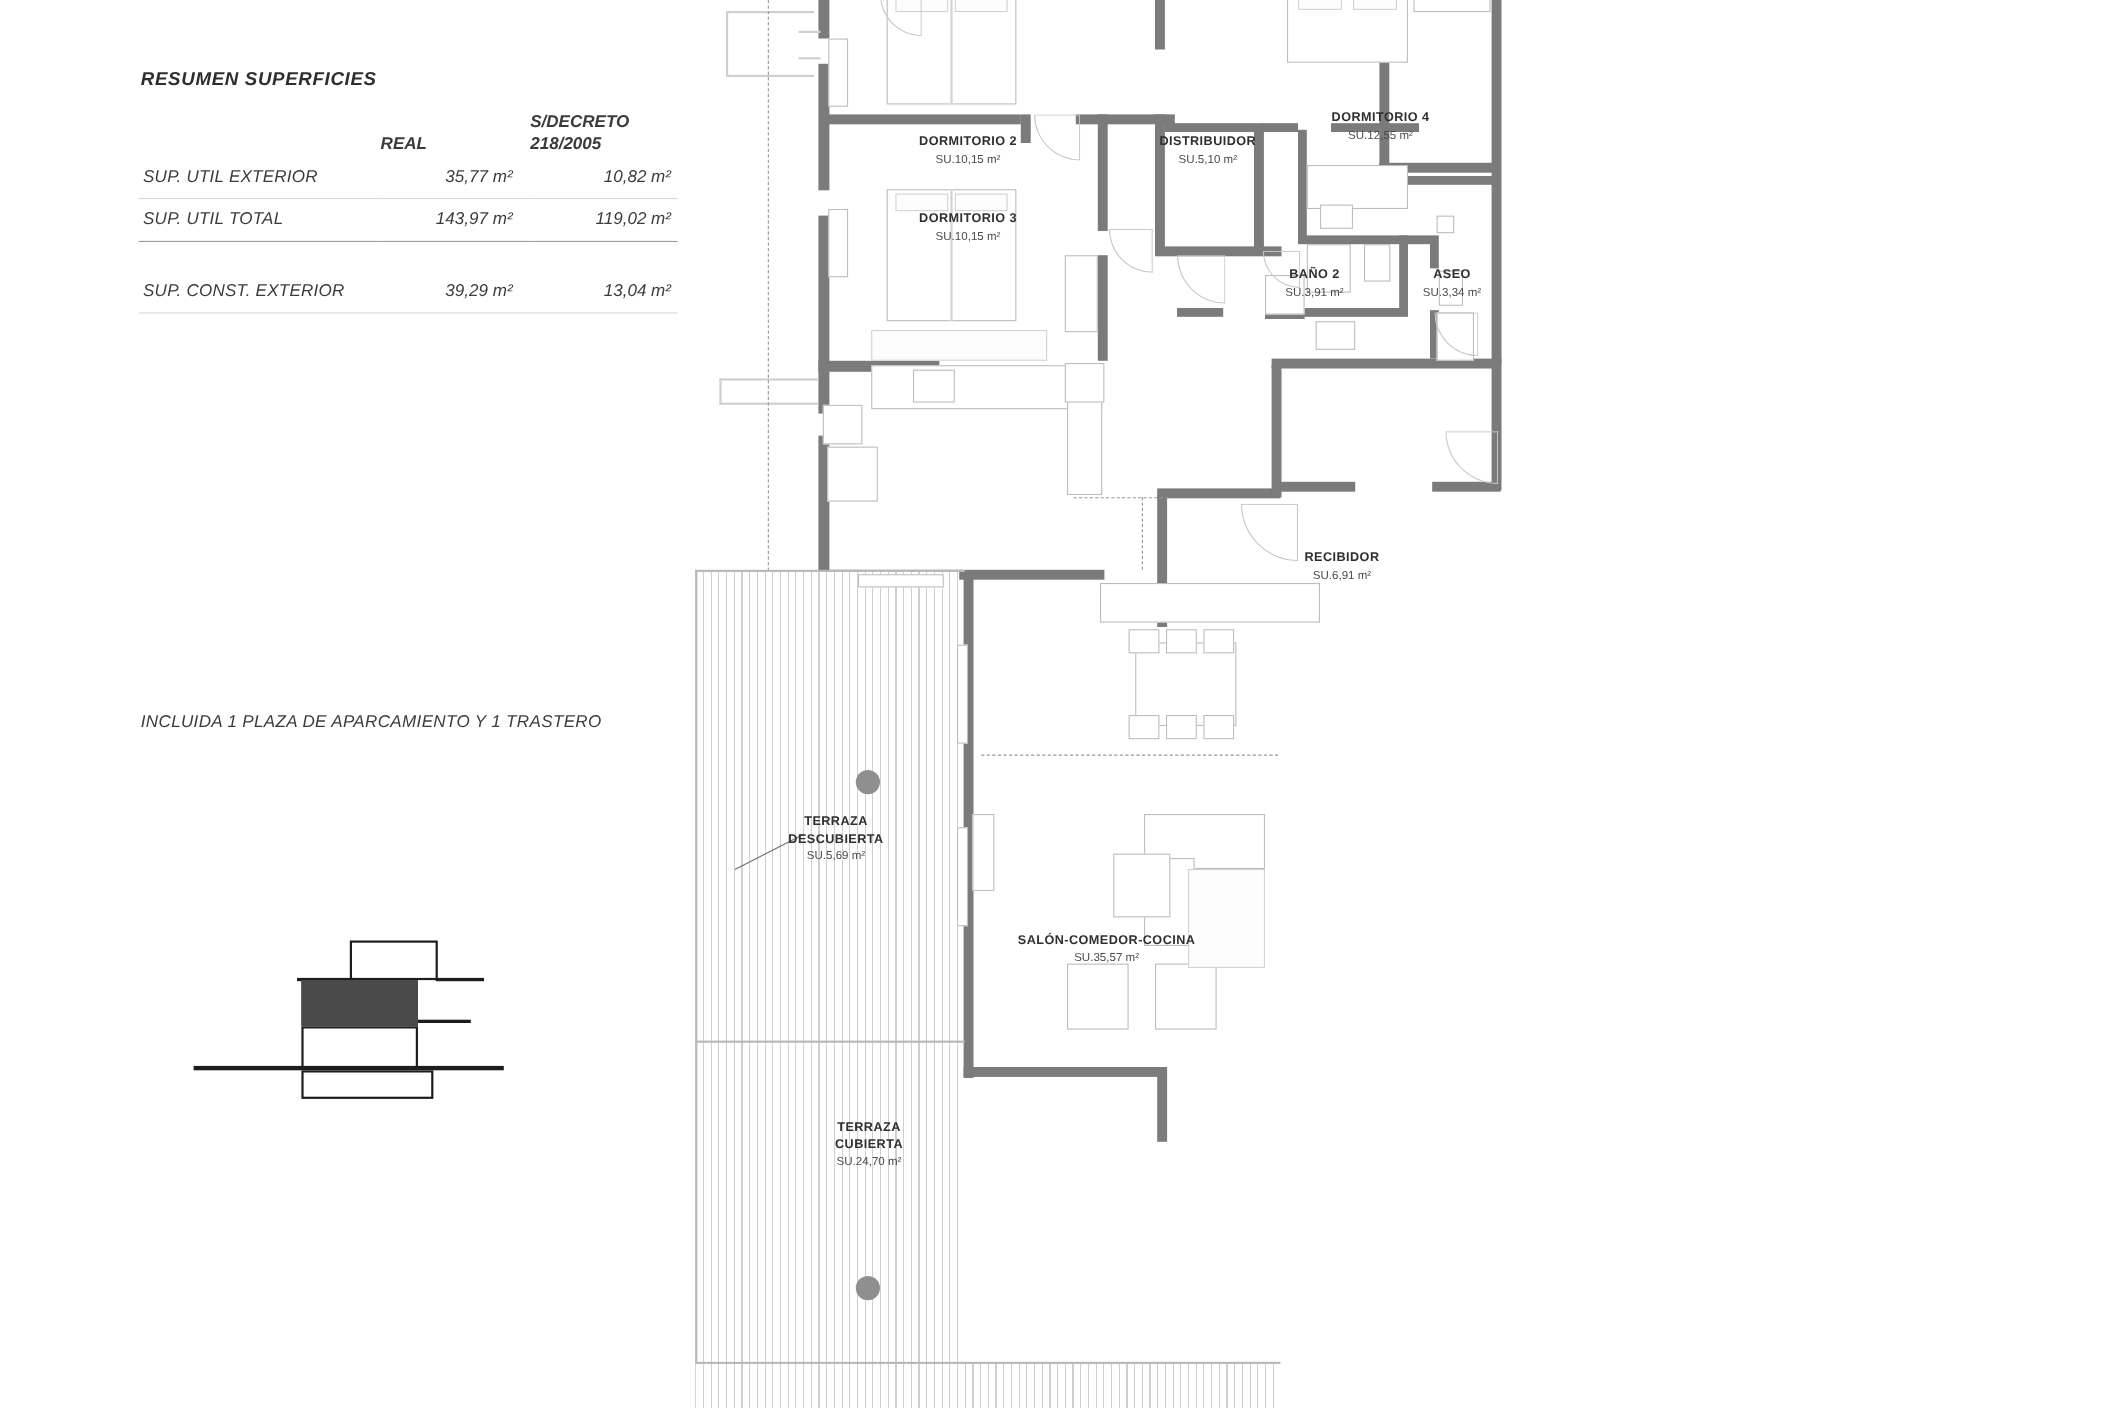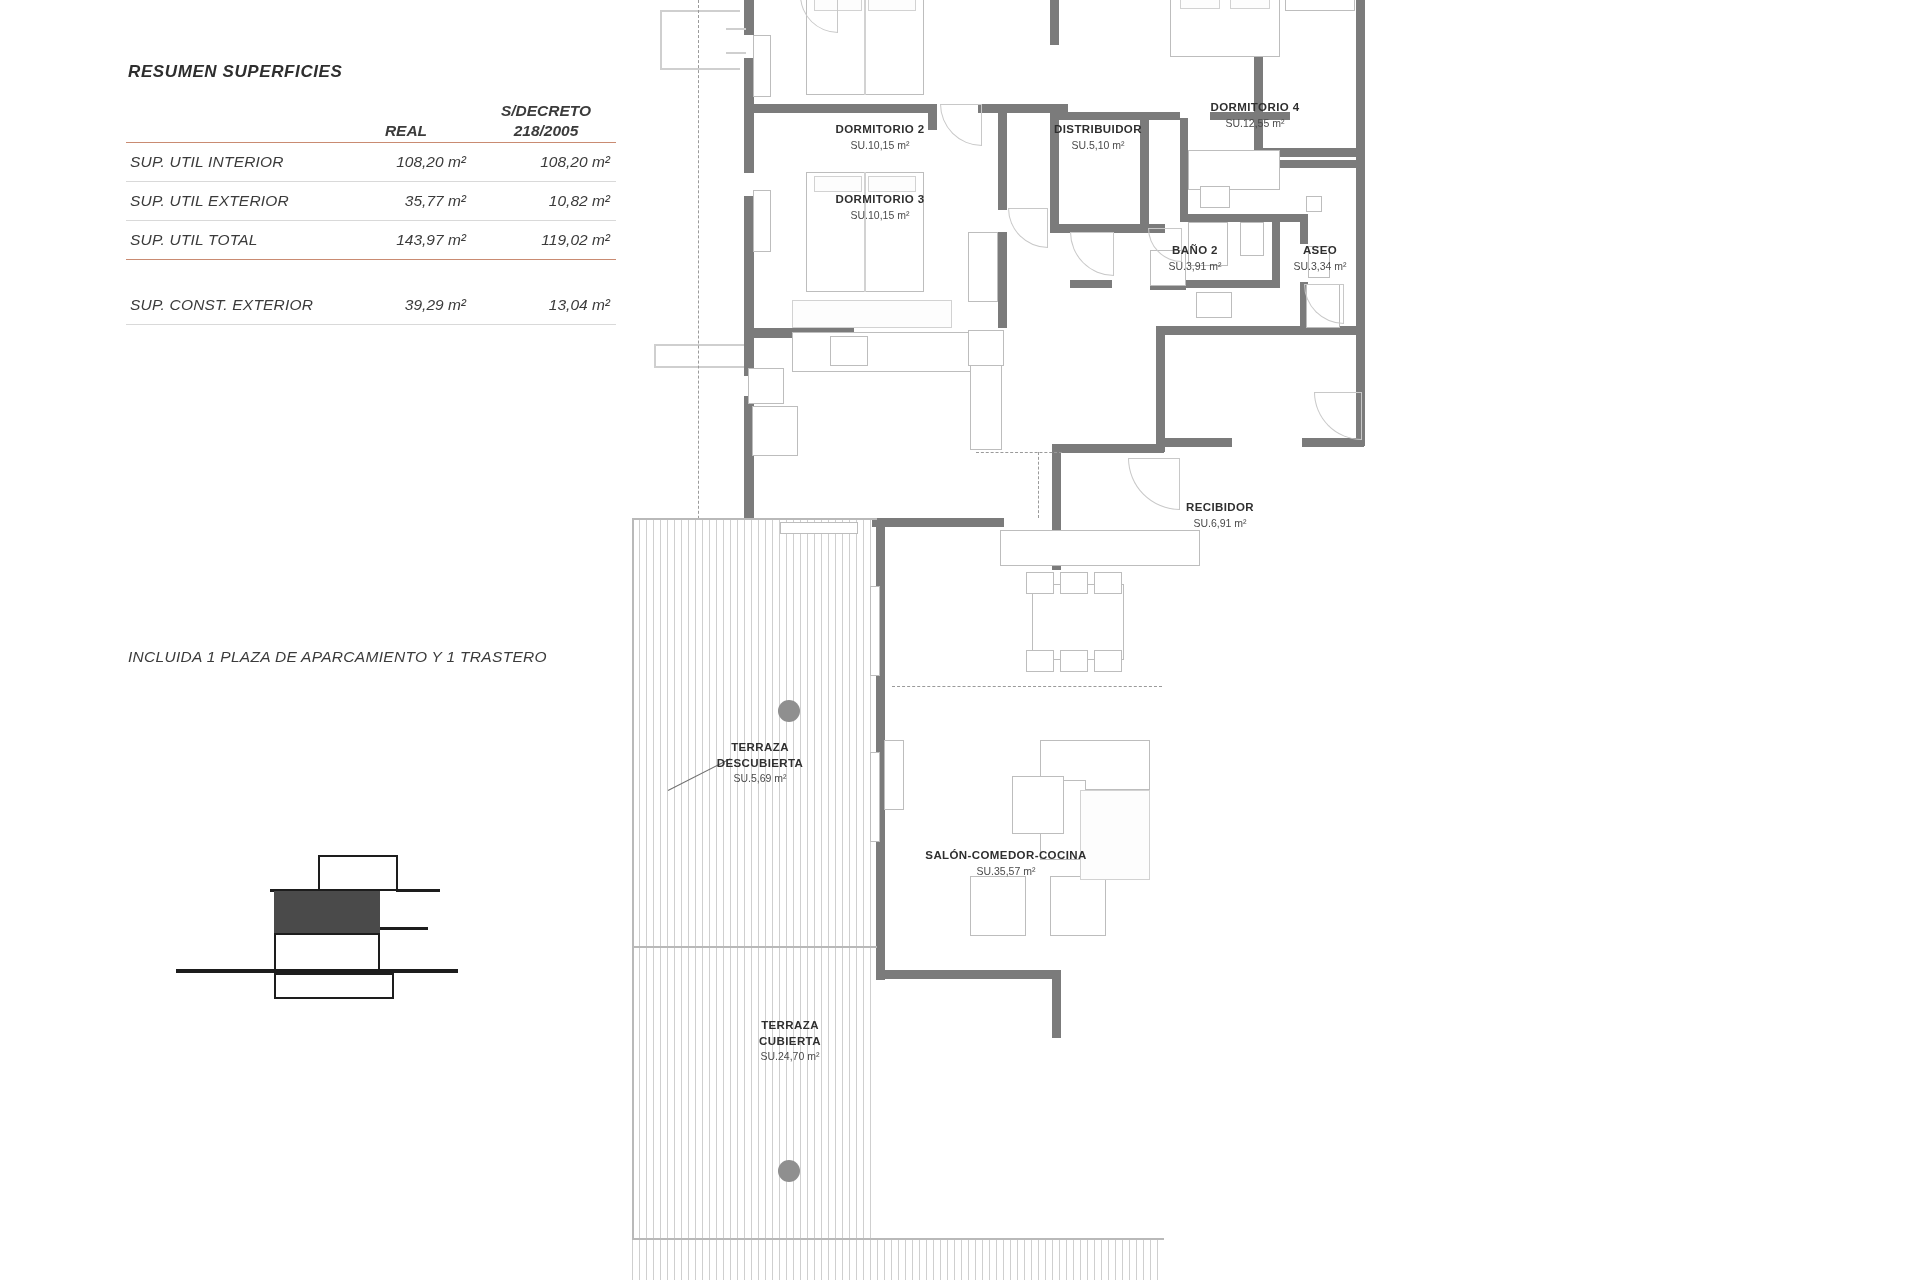--- a/index.html
+++ b/index.html
@@ -10,21 +10,21 @@
   #left-panel{position:absolute;left:0;top:0;width:640px;height:1280px;font-style:italic;}
 
   #table-title{position:absolute;left:128px;top:62px;font-size:17px;font-weight:bold;
                letter-spacing:.6px;color:#2e2e2e;}
   #summary-table{position:absolute;left:126px;top:88px;width:490px;border-collapse:collapse;}
   #summary-table td{font-size:15.5px;color:#3b3b3b;padding:0;height:38px;vertical-align:middle;}
   #summary-table td.lbl{text-align:left;padding-left:4px;letter-spacing:.2px;}
   #summary-table td.val{text-align:right;width:120px;padding-right:16px;}
   #summary-table td.val2{text-align:right;width:128px;padding-right:6px;}
   #summary-table tr.hdr td{font-size:15.5px;font-weight:bold;color:#3b3b3b;
-                           text-align:center;vertical-align:bottom;height:52px;padding-bottom:2px;}
+                           text-align:left;vertical-align:bottom;height:52px;padding-bottom:2px;}
   #summary-table tr.hdr td.val2{line-height:1.25;}
   .rule-top{border-top:1.4px solid #c98b72;}
   .rule-bot{border-bottom:1.4px solid #c98b72;}
   .thinrule{border-bottom:1px solid #d9d9d9;}
   .spacer td{height:26px !important;border:none;}
 
   #parking-note{position:absolute;left:128px;top:648px;font-size:15.5px;
                 letter-spacing:.3px;color:#3b3b3b;}
 
   
@@ -61,25 +61,20 @@
 
   <table id="summary-table">
     <tbody>
         <tr class="hdr">
       <td class="lbl"></td>
       <td class="val">REAL</td>
       <td class="val2">
         <span>S/DECRETO</span><br>
         <span>218/2005</span>
       </td>
-    </tr>
-    <tr class="rule-top thinrule">
-      <td class="lbl">SUP. UTIL INTERIOR</td>
-      <td class="val">108,20 m²</td>
-      <td class="val2">108,20 m²</td>
     </tr>
     <tr class="thinrule">
       <td class="lbl">SUP. UTIL EXTERIOR</td>
       <td class="val">35,77 m²</td>
       <td class="val2">10,82 m²</td>
     </tr>
     <tr class="rule-bot">
       <td class="lbl">SUP. UTIL TOTAL</td>
       <td class="val">143,97 m²</td>
       <td class="val2">119,02 m²</td>

